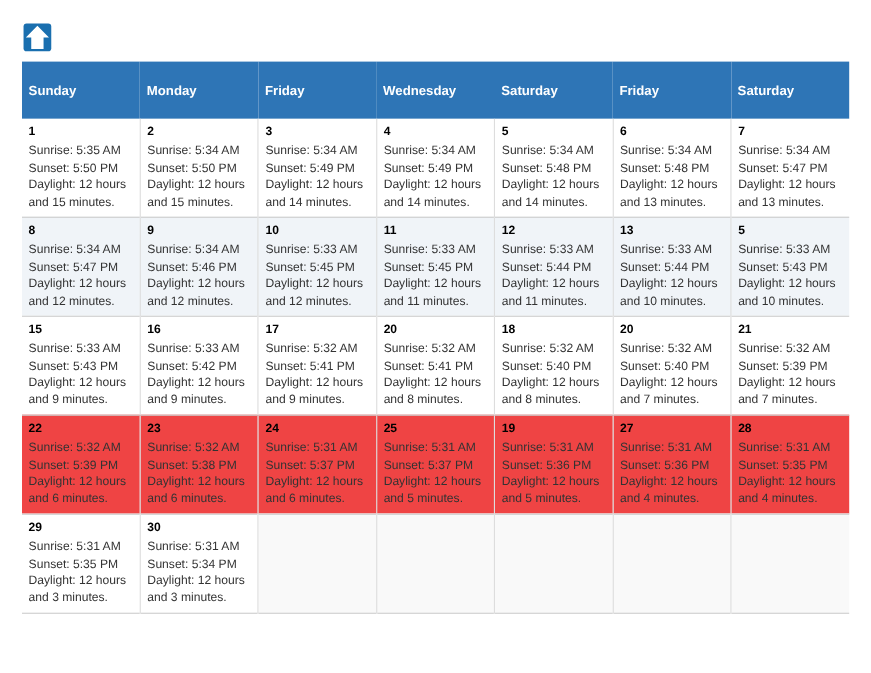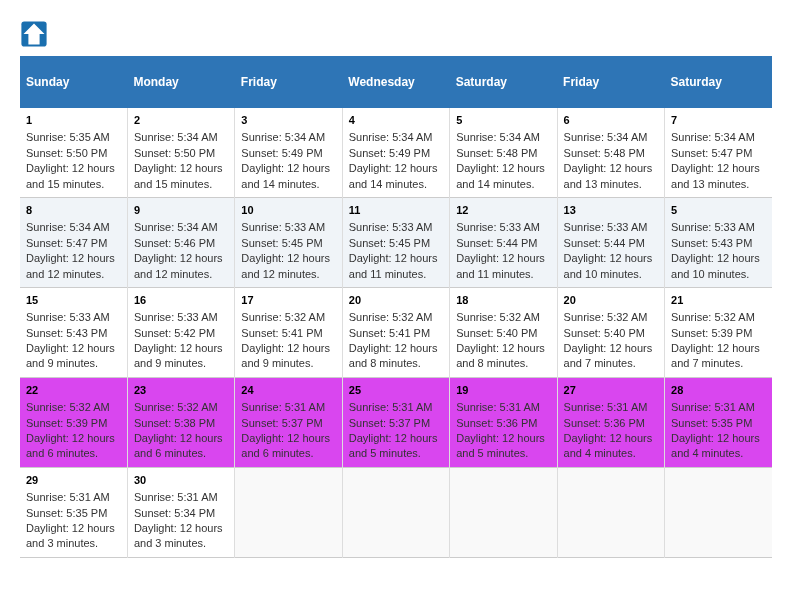--- a/index.html
+++ b/index.html
@@ -314,21 +314,21 @@
         <td>
           <span class="day-num">21</span>
           <div class="day-info">
             <div>Sunrise: 5:32 AM</div>
             <div>Sunset: 5:39 PM</div>
             <div>Daylight: 12 hours</div>
             <div>and 7 minutes.</div>
           </div>
         </td>
       </tr>
-      <tr style="background-color: #d946ef; border-radius: 28px;">
+      <tr style="background-color: #ef4444; border-radius: 28px;">
         <td>
           <span class="day-num">22</span>
           <div class="day-info">
             <div>Sunrise: 5:32 AM</div>
             <div>Sunset: 5:39 PM</div>
             <div>Daylight: 12 hours</div>
             <div>and 6 minutes.</div>
           </div>
         </td>
         <td>

